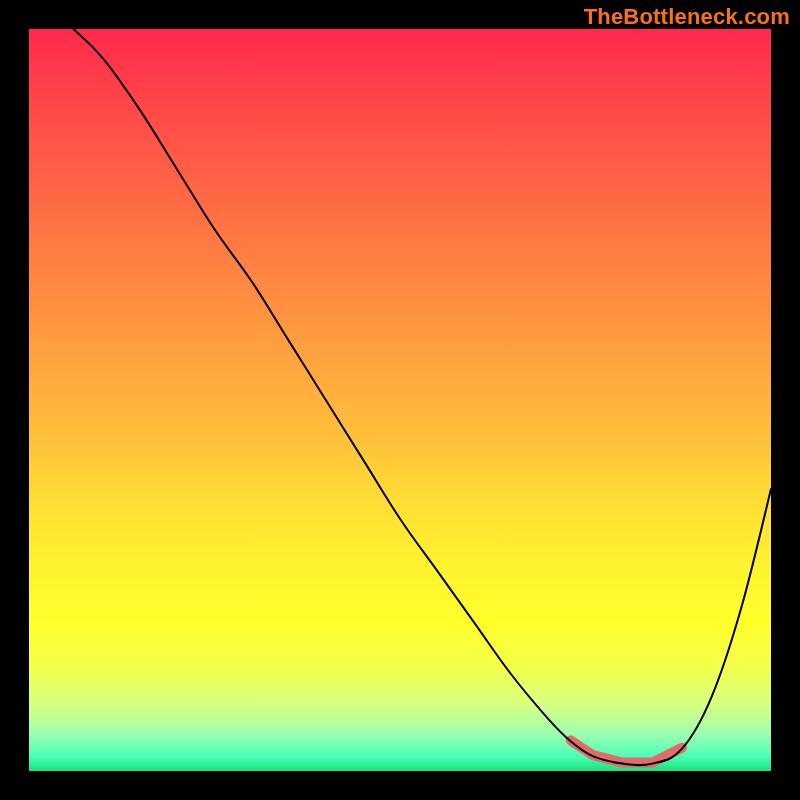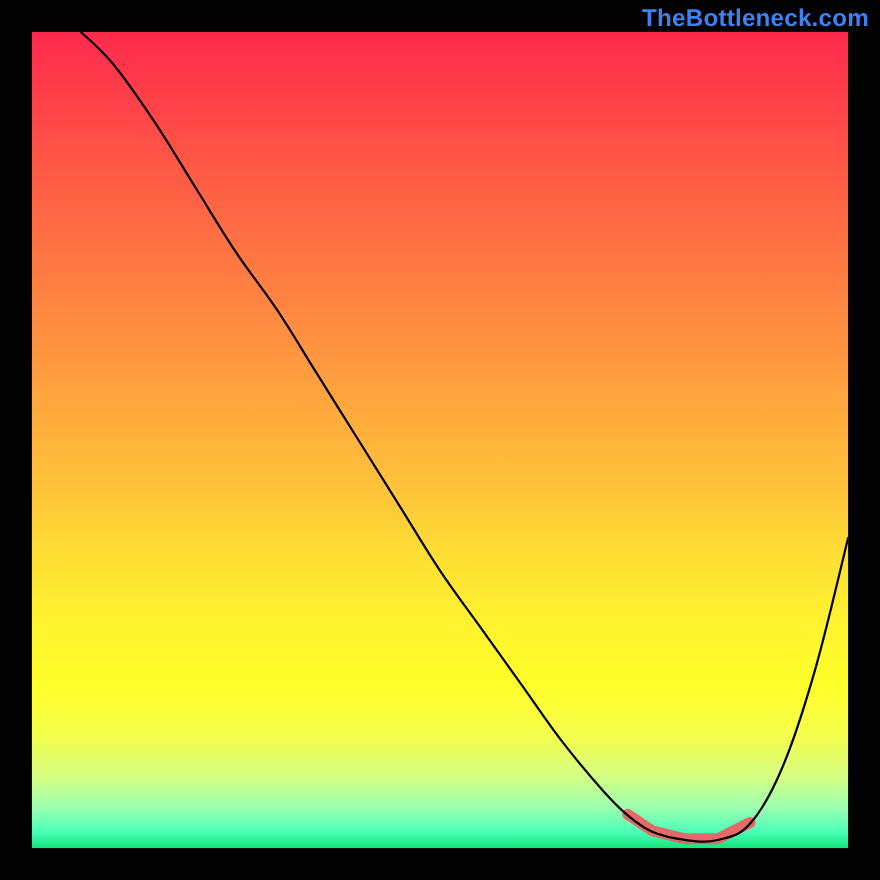--- a/index.html
+++ b/index.html
@@ -10,21 +10,21 @@
     height: 800px;
     background: #000;
   }
   .watermark {
     position: absolute;
     top: 4px;
     right: 10px;
     font-family: Arial, Helvetica, sans-serif;
     font-size: 22px;
     font-weight: 600;
-    color: #3b82f6;
+    color: #f97316;
     letter-spacing: 0.2px;
     z-index: 5;
   }
   .plot-bg {
     position: absolute;
     left: 29px;
     top: 29px;
     width: 742px;
     height: 742px;
     background: linear-gradient(to bottom,

